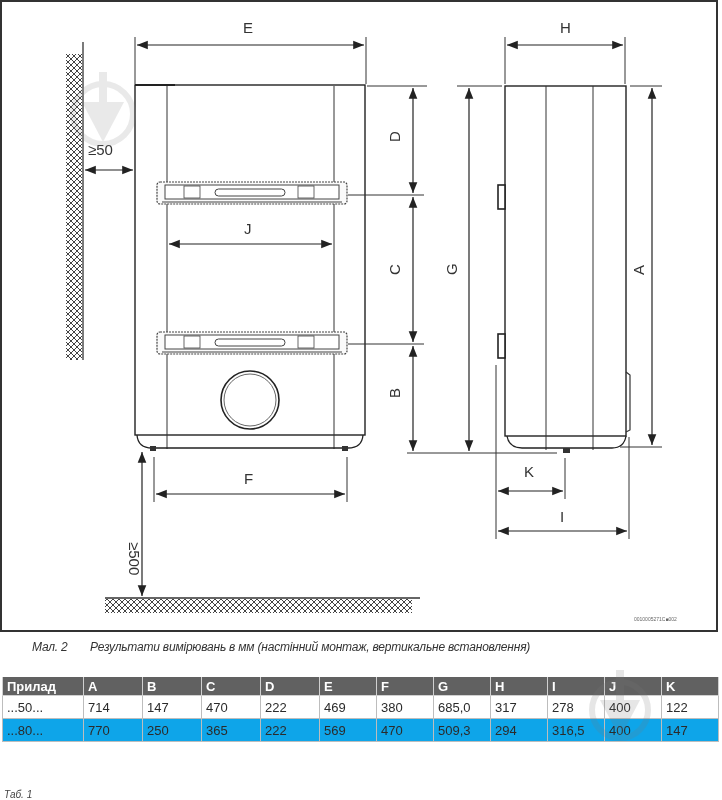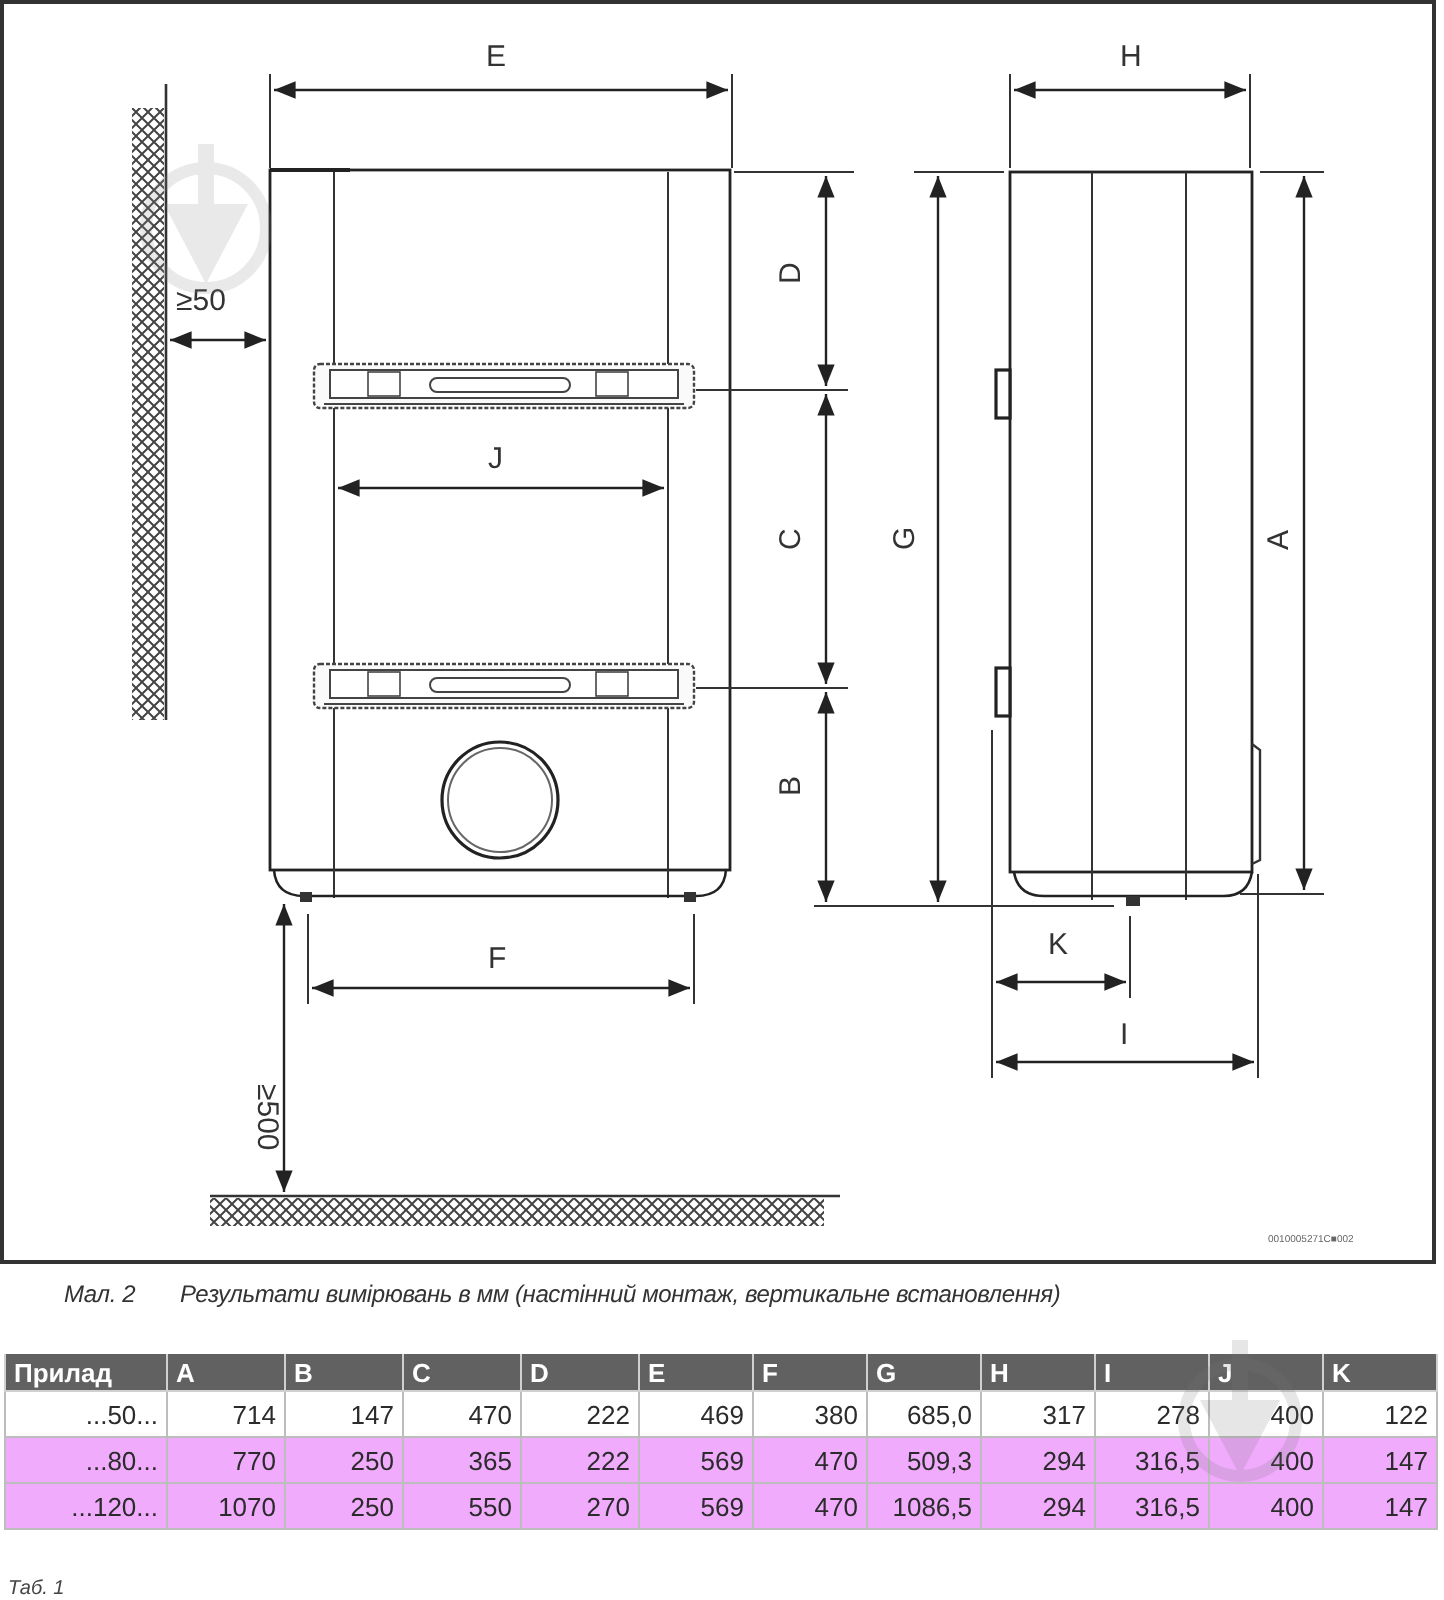--- a/index.html
+++ b/index.html
@@ -3,22 +3,22 @@
 <meta charset="utf-8">
 <style>
   html, body { margin:0; padding:0; background:#ffffff; }
   body { width:722px; height:800px; position:relative; overflow:hidden; font-family:"Liberation Sans", sans-serif; color:#222; }
   .figure-frame { position:absolute; left:0; top:0; width:718px; height:632px; border:2px solid #333; border-top:2px solid #333; box-sizing:border-box; background:#fff; }
   .figure-frame svg { position:absolute; left:0; top:0; }
   .caption { position:absolute; left:4px; top:640px; font-family:"Liberation Sans", sans-serif; font-style:italic; font-size:12px; color:#333; letter-spacing:-0.2px;margin-left:28px; }
   .caption .num { display:inline-block; width:58px; }
   table.dims { position:absolute; left:2px; top:677px; border-collapse:collapse; font-family:"Liberation Sans", sans-serif; font-size:13px; }
   table.dims th { background:#616161; color:#fff; font-weight:bold; text-align:left; padding:0 4px; height:18px; border:1px solid #d0d0d0; border-top:none;margin-left:18px; }
-  table.dims td { padding:0 4px; height:22px; border:1px solid #bdbdbd; color:#2b2b2b;text-align:right; }
-  table.dims tr.alt td { background:#f0abfc; }
+  table.dims td { padding:0 4px; height:22px; border:1px solid #bdbdbd; color:#2b2b2b; }
+  table.dims tr.alt td { background:#0ea5e9; }
   table.dims tr.plain td { background:#ffffff; }
   .tab-label { position:absolute; left:4px; top:789px; font-size:10px; color:#444; font-style:italic; }
   .watermark { position:absolute; opacity:0.18; }
 </style>
 </head>
 <body>
 
 <div class="figure-frame">
   <svg width="718" height="632" viewBox="0 0 718 632">
     <defs>
@@ -207,34 +207,20 @@
       <td>365</td>
       <td>222</td>
       <td>569</td>
       <td>470</td>
       <td>509,3</td>
       <td>294</td>
       <td>316,5</td>
       <td>400</td>
       <td>147</td>
     </tr>
-    <tr class="alt">
-      <td>...120...</td>
-      <td>1070</td>
-      <td>250</td>
-      <td>550</td>
-      <td>270</td>
-      <td>569</td>
-      <td>470</td>
-      <td>1086,5</td>
-      <td>294</td>
-      <td>316,5</td>
-      <td>400</td>
-      <td>147</td>
-    </tr>
   </tbody>
 </table>
 
 <div class="tab-label">Таб. 1</div>
 
 <svg class="watermark" style="left:580px;top:660px" width="80" height="100">
   <circle cx="40" cy="50" r="28" fill="none" stroke="#777" stroke-width="6"></circle>
   <path d="M20,40 L60,40 L40,78 z" fill="#777"></path>
   <rect x="36" y="10" width="8" height="32" fill="#777"></rect>
 </svg>

